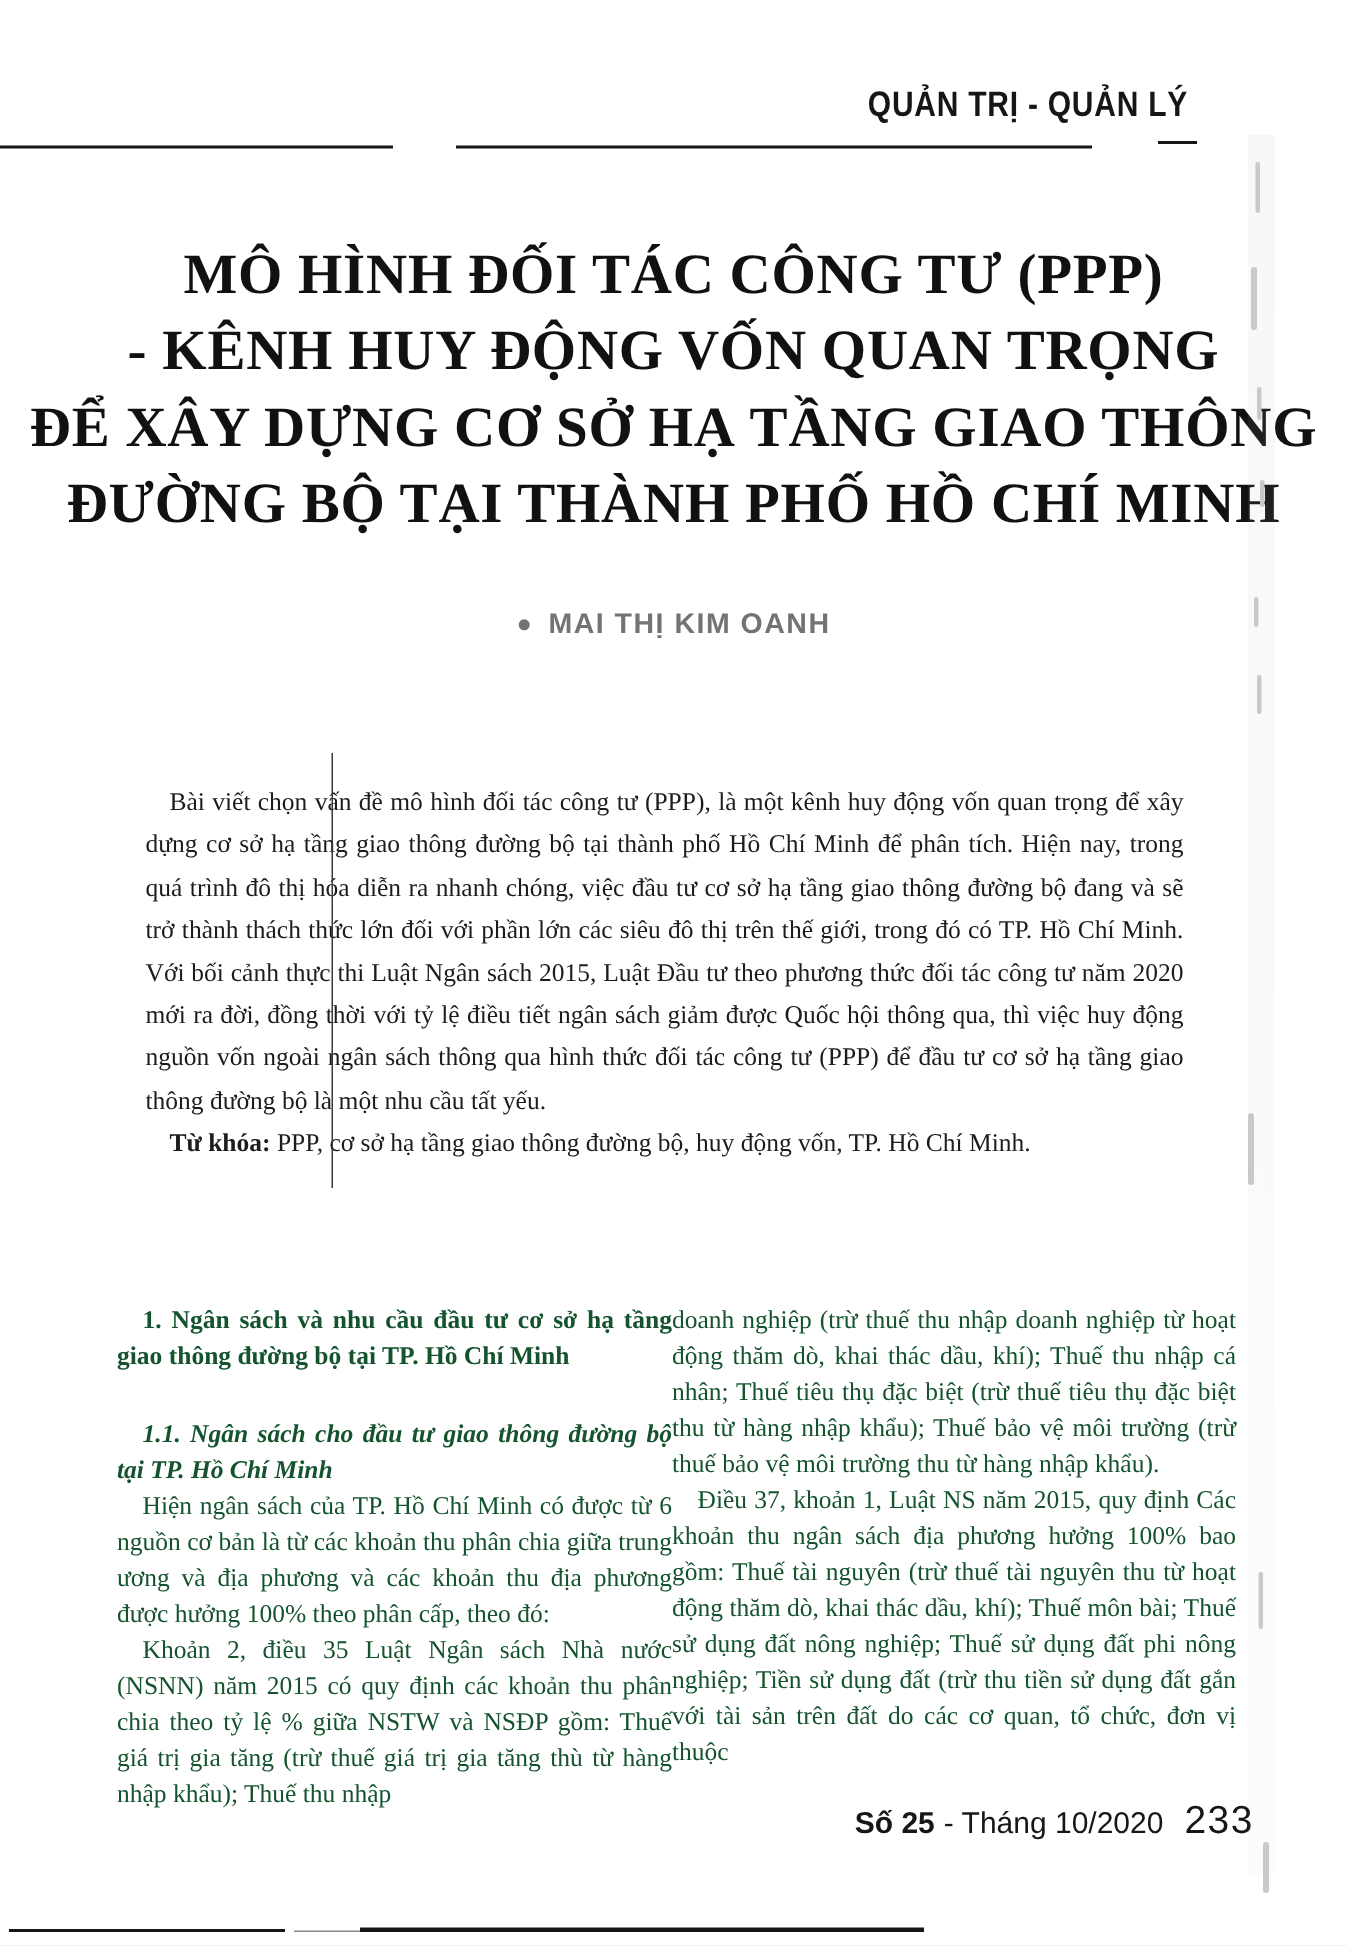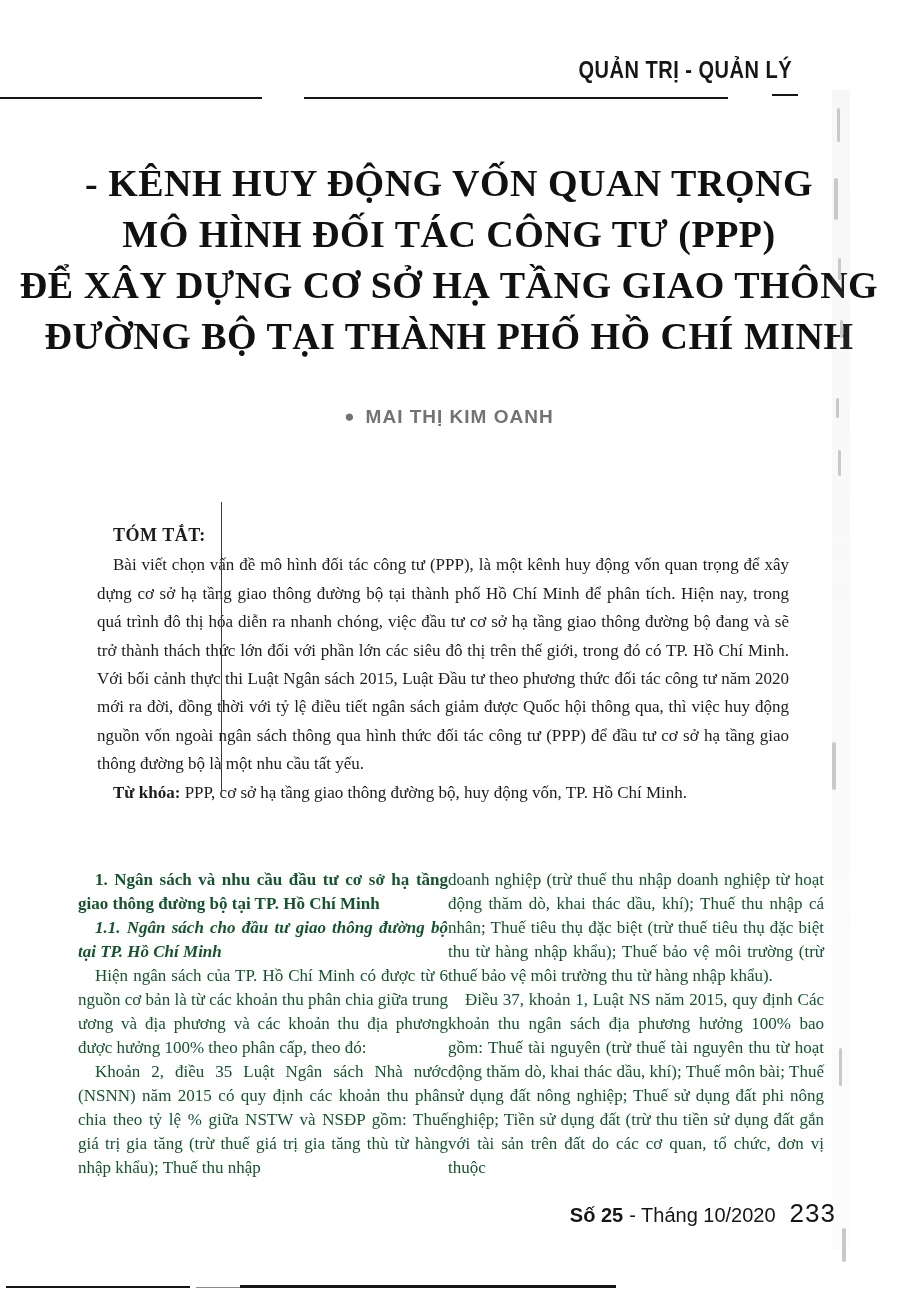--- a/index.html
+++ b/index.html
@@ -100,21 +100,21 @@
     font-size: 17px;
     line-height: 24px;
     text-align: justify;
     color: #14532d;
   }
   .col-left  { width: 370px; }
   .col-right { width: 376px; }
   .columns p { text-indent: 17px; }
   .columns p.no-indent { text-indent: 0; }
   .h-num { font-weight: 700; text-indent: 17px; }
-  .h-sub { font-weight: 700; font-style: italic; text-indent: 17px; }
+  .h-sub { font-weight: 700; font-style: italic; text-indent: 17px; margin-top: 28px; }
 
   
   .footer {
     position: absolute;
     top: 1198px;
     right: 62px;
     font-family: "Liberation Sans", sans-serif;
     font-size: 20px;
     color: #161616;
     display: flex;
@@ -147,32 +147,31 @@
 <body>
 
 <div class="page">
 
   <div class="header-cat">QUẢN TRỊ - QUẢN LÝ</div>
   <div class="rule r-top-a"></div>
   <div class="rule r-top-b"></div>
   <div class="rule r-top-dash"></div>
 
   <h1 class="title">
+    <span class="t-line">MÔ HÌNH ĐỐI TÁC CÔNG TƯ (PPP)</span>
     <span class="t-line">- KÊNH HUY ĐỘNG VỐN QUAN TRỌNG</span>
-    <span class="t-line">MÔ HÌNH ĐỐI TÁC CÔNG TƯ (PPP)</span>
     <span class="t-line">ĐỂ XÂY DỰNG CƠ SỞ HẠ TẦNG GIAO THÔNG</span>
     <span class="t-line">ĐƯỜNG BỘ TẠI THÀNH PHỐ HỒ CHÍ MINH</span>
   </h1>
 
   <div class="author">
     <span class="bullet">●</span><span>MAI THỊ KIM OANH</span>
   </div>
 
   <div class="abstract">
-    <div class="ab-head">TÓM TẮT:</div>
     <p>Bài viết chọn vấn đề mô hình đối tác công tư (PPP), là một kênh huy động vốn quan trọng để xây dựng cơ sở hạ tầng giao thông đường bộ tại thành phố Hồ Chí Minh để phân tích. Hiện nay, trong quá trình đô thị hóa diễn ra nhanh chóng, việc đầu tư cơ sở hạ tầng giao thông đường bộ đang và sẽ trở thành thách thức lớn đối với phần lớn các siêu đô thị trên thế giới, trong đó có TP. Hồ Chí Minh. Với bối cảnh thực thi Luật Ngân sách 2015, Luật Đầu tư theo phương thức đối tác công tư năm 2020 mới ra đời, đồng thời với tỷ lệ điều tiết ngân sách giảm được Quốc hội thông qua, thì việc huy động nguồn vốn ngoài ngân sách thông qua hình thức đối tác công tư (PPP) để đầu tư cơ sở hạ tầng giao thông đường bộ là một nhu cầu tất yếu.</p>
     <div class="keywords">
       <span class="kw-label">Từ khóa:</span><span> PPP, cơ sở hạ tầng giao thông đường bộ, huy động vốn, TP. Hồ Chí Minh.</span>
     </div>
   </div>
 
   <div class="columns">
     <div class="col-left">
       <div class="h-num">1. Ngân sách và nhu cầu đầu tư cơ sở hạ tầng giao thông đường bộ tại TP. Hồ Chí Minh</div>
       <div class="h-sub">1.1. Ngân sách cho đầu tư giao thông đường bộ tại TP. Hồ Chí Minh</div>

